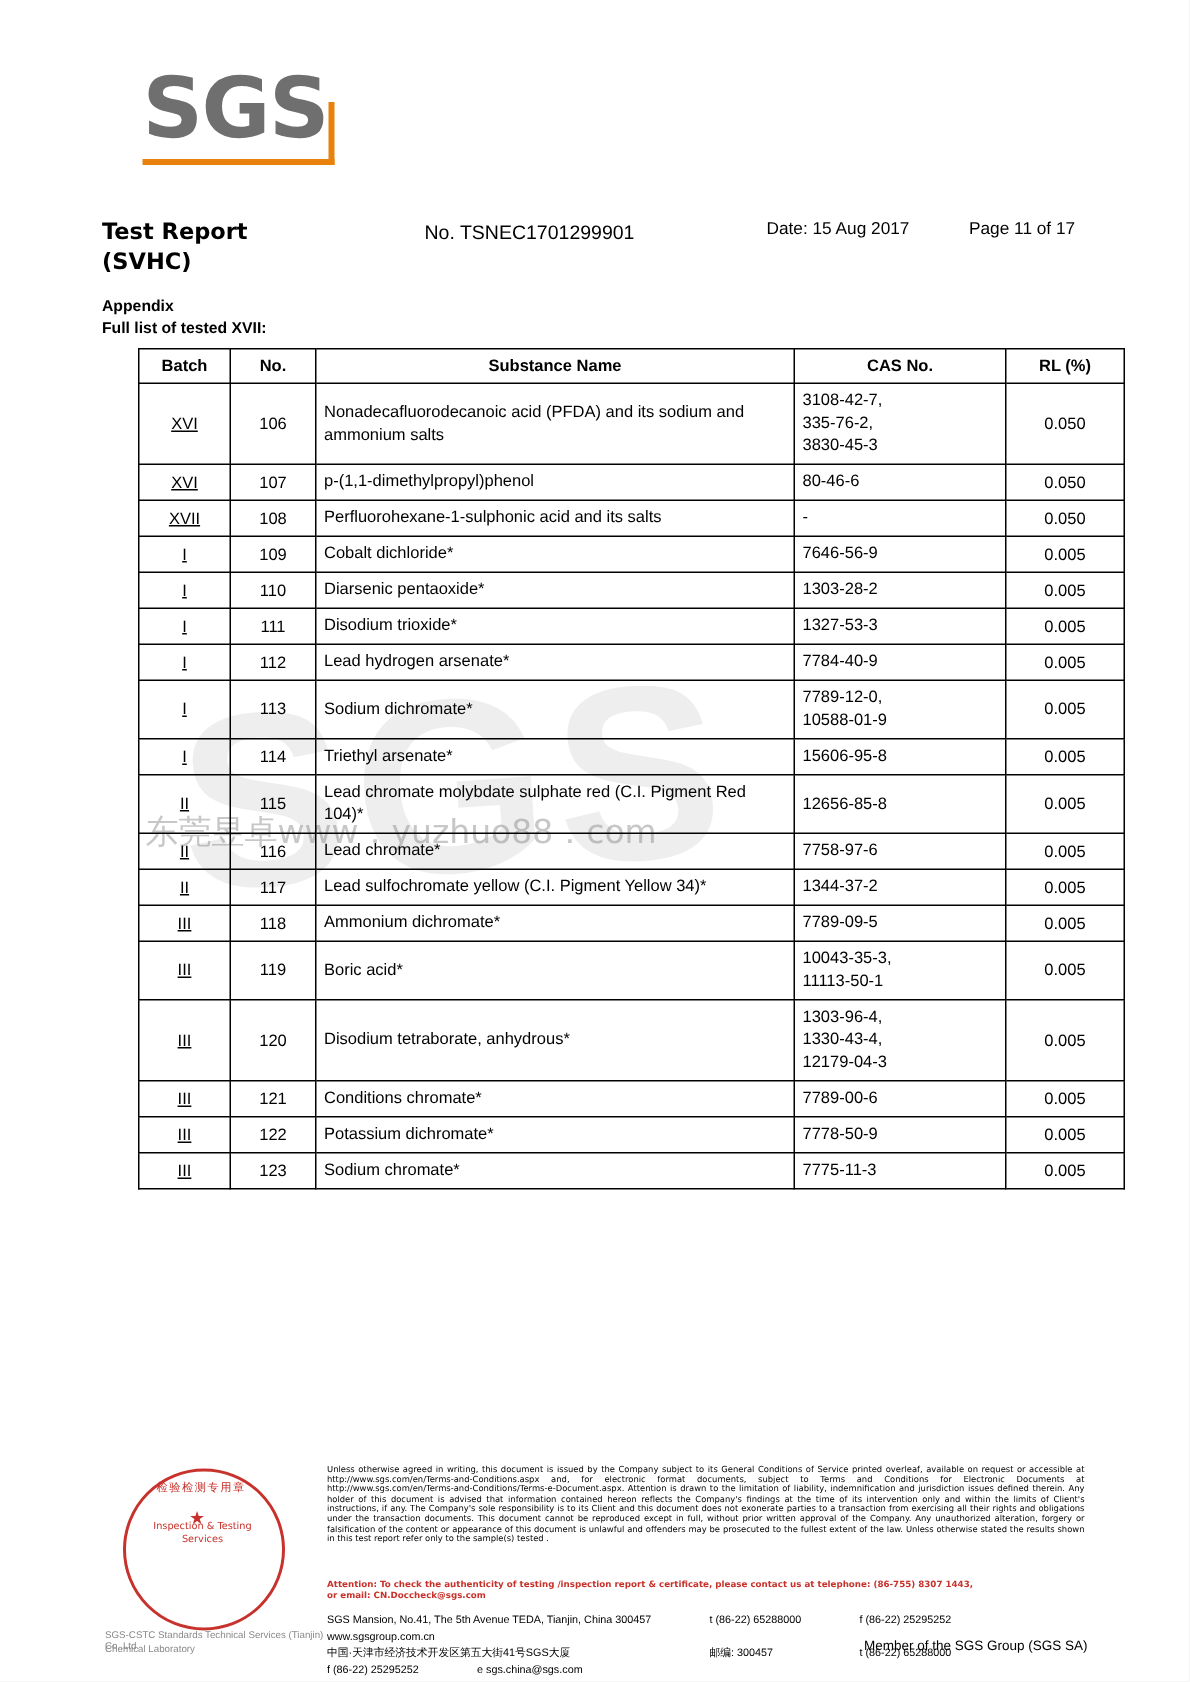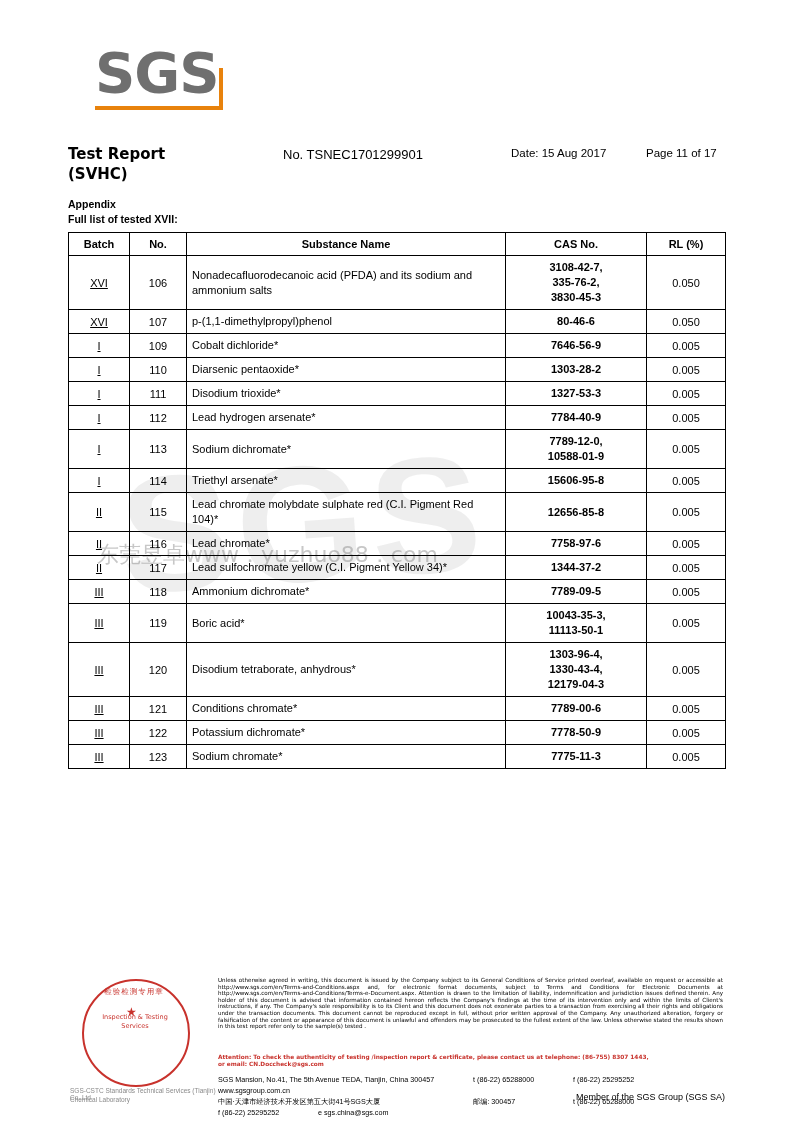--- a/index.html
+++ b/index.html
@@ -150,39 +150,40 @@
     left: 68px;
     top: 232px;
     width: 658px;
     z-index: 6;
   }
   table.svhc {
     border-collapse: collapse;
     width: 658px;
     table-layout: fixed;
     background: transparent;
+    margin-left: 24px;
   }
   table.svhc th, table.svhc td {
     border: 1px solid #000;
     font-size: 11px;
     color: #000;
     padding: 4px 5px;
     vertical-align: middle;
     background: transparent;
   }
   table.svhc th {
     text-align: center;
     font-weight: bold;
     height: 16px;
     padding: 3px 4px;
   }
   td.c-batch { text-align: center; width: 52px; text-decoration: underline; }
   td.c-no { text-align: center; width: 48px; }
   td.c-name { text-align: left; padding-left: 7px; }
-  td.c-cas { text-align: center; width: 132px; font-weight: bold; }
+  td.c-cas { text-align: left; width: 132px; }
   td.c-rl { text-align: center; width: 70px; }
   .cell-line { display: block; line-height: 15px; }
   
   .footer {
     position: absolute;
     left: 0;
     top: 975px;
     width: 793px;
     z-index: 6;
   }
@@ -350,20 +351,31 @@
             <td class="c-no">107</td>
             <td class="c-name">
               <span class="cell-line">p-(1,1-dimethylpropyl)phenol</span>
             </td>
             <td class="c-cas">
               <span class="cell-line">80-46-6</span>
             </td>
             <td class="c-rl">0.050</td>
           </tr>
           <tr>
+            <td class="c-batch">XVII</td>
+            <td class="c-no">108</td>
+            <td class="c-name">
+              <span class="cell-line">Perfluorohexane-1-sulphonic acid and its salts</span>
+            </td>
+            <td class="c-cas">
+              <span class="cell-line">-</span>
+            </td>
+            <td class="c-rl">0.050</td>
+          </tr>
+          <tr>
             <td class="c-batch">I</td>
             <td class="c-no">109</td>
             <td class="c-name">
               <span class="cell-line">Cobalt dichloride*</span>
             </td>
             <td class="c-cas">
               <span class="cell-line">7646-56-9</span>
             </td>
             <td class="c-rl">0.005</td>
           </tr>

